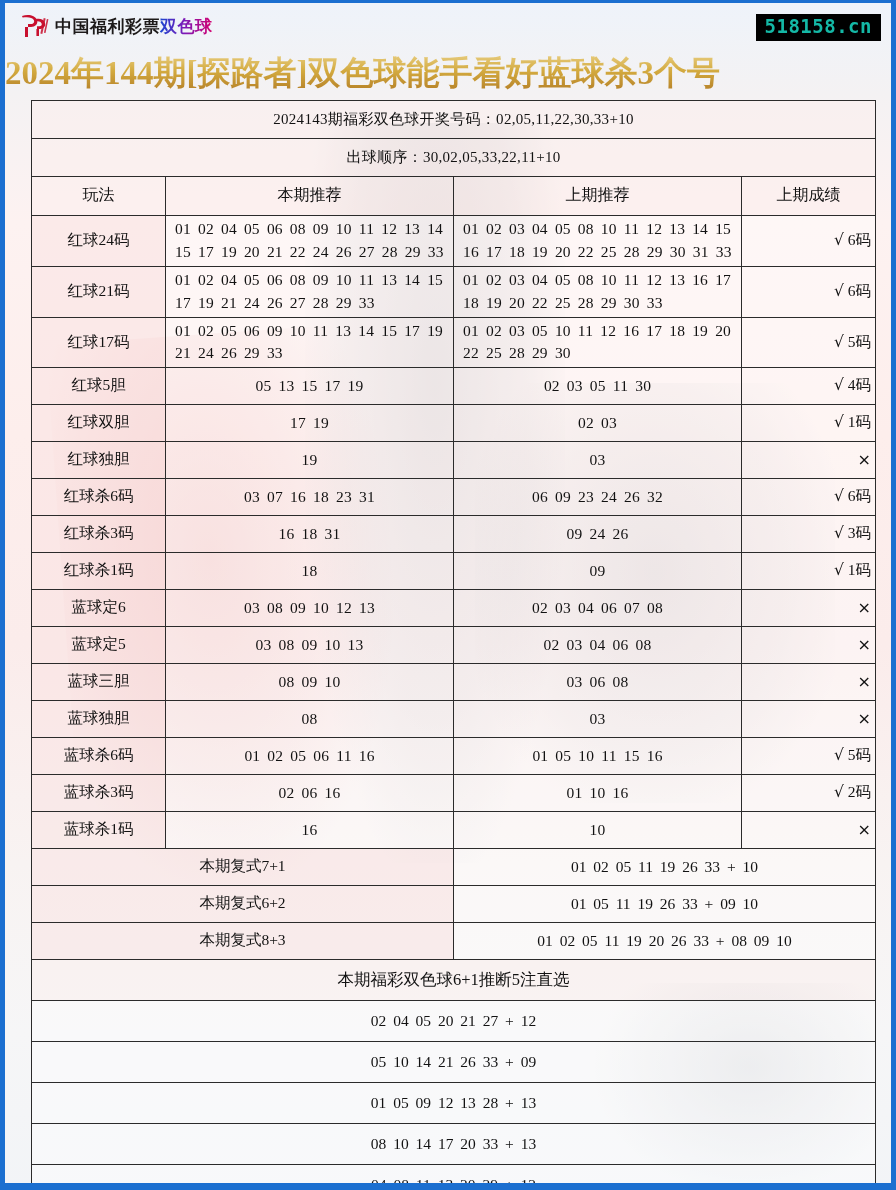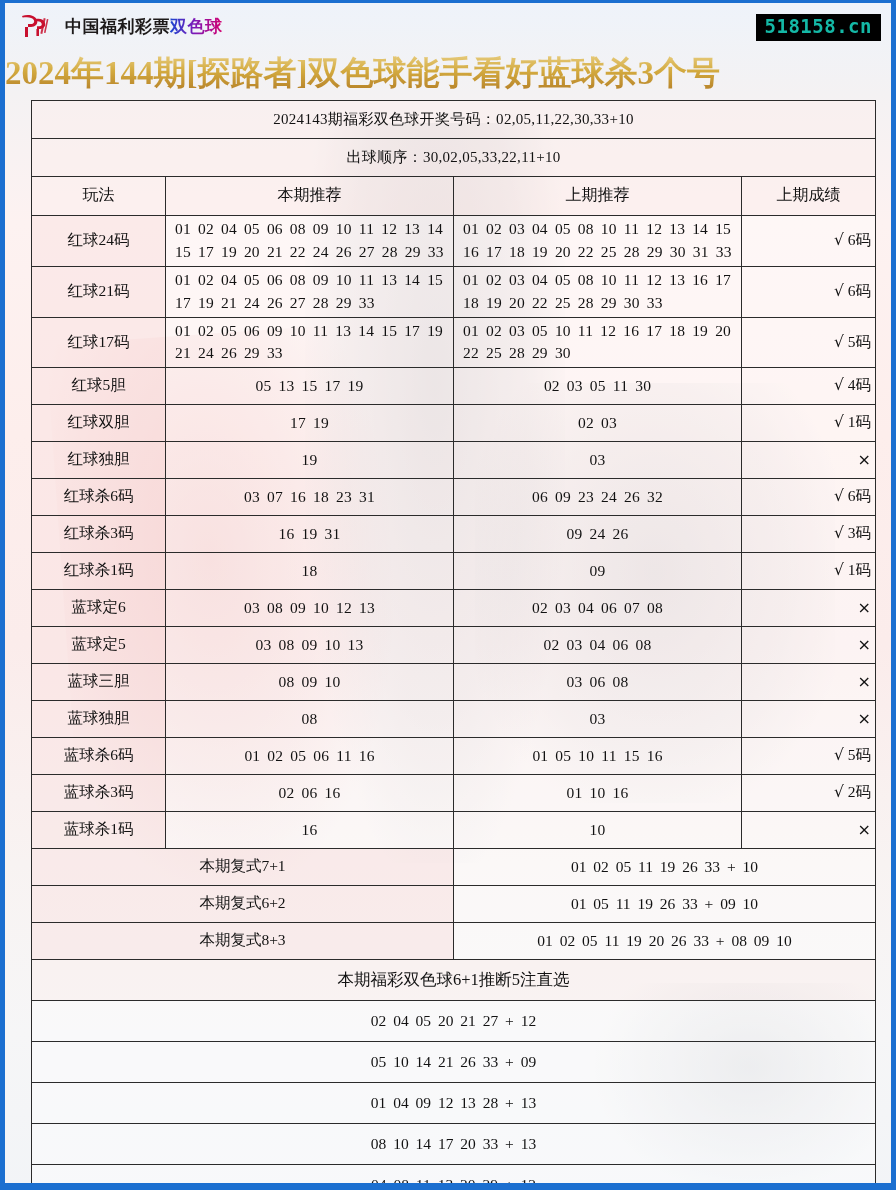--- a/index.html
+++ b/index.html
@@ -58,21 +58,21 @@
   
   #header {
     position: relative;
     height: 50px;
     padding: 9px 12px 0 14px;
     box-sizing: border-box;
   }
   #logo-wrap {
     display: flex;
     align-items: center;
-    gap: 16px;
+    gap: 6px;
   }
   .cwl-mark {
     width: 30px; height: 28px;
     position: relative;
     flex: 0 0 auto;
   }
   #logo-text {
     font-family: "DejaVu Sans", "Liberation Sans", sans-serif;
     font-size: 17px;
     font-weight: bold;
@@ -299,21 +299,21 @@
             <td class="score"><span class="cross">×</span></td>
           </tr>
           <tr class="r-norm">
             <td class="rowlabel tint-pink">红球杀6码</td>
             <td class="nums">03 07 16 18 23 31</td>
             <td class="nums">06 09 23 24 26 32</td>
             <td class="score"><span class="tick">√</span><span> 6码</span></td>
           </tr>
           <tr class="r-norm">
             <td class="rowlabel tint-pink">红球杀3码</td>
-            <td class="nums">16 19 31</td>
+            <td class="nums">16 18 31</td>
             <td class="nums">09 24 26</td>
             <td class="score"><span class="tick">√</span><span> 3码</span></td>
           </tr>
           <tr class="r-norm">
             <td class="rowlabel tint-pink">红球杀1码</td>
             <td class="nums">18</td>
             <td class="nums">09</td>
             <td class="score"><span class="tick">√</span><span> 1码</span></td>
           </tr>
           <tr class="r-norm">
@@ -373,21 +373,21 @@
           <tr>
             <td class="pick-head tint-warm" colspan="4">本期福彩双色球6+1推断5注直选</td>
           </tr>
           <tr class="r-pick">
             <td class="pick-nums" colspan="4">02 04 05 20 21 27 + 12</td>
           </tr>
           <tr class="r-pick">
             <td class="pick-nums" colspan="4">05 10 14 21 26 33 + 09</td>
           </tr>
           <tr class="r-pick">
-            <td class="pick-nums" colspan="4">01 04 09 12 13 28 + 13</td>
+            <td class="pick-nums" colspan="4">01 05 09 12 13 28 + 13</td>
           </tr>
           <tr class="r-pick">
             <td class="pick-nums" colspan="4">08 10 14 17 20 33 + 13</td>
           </tr>
           <tr class="r-pick">
             <td class="pick-nums" colspan="4">04 08 11 13 20 29 + 12</td>
           </tr>
         </tbody>
     </table>
   </div>

